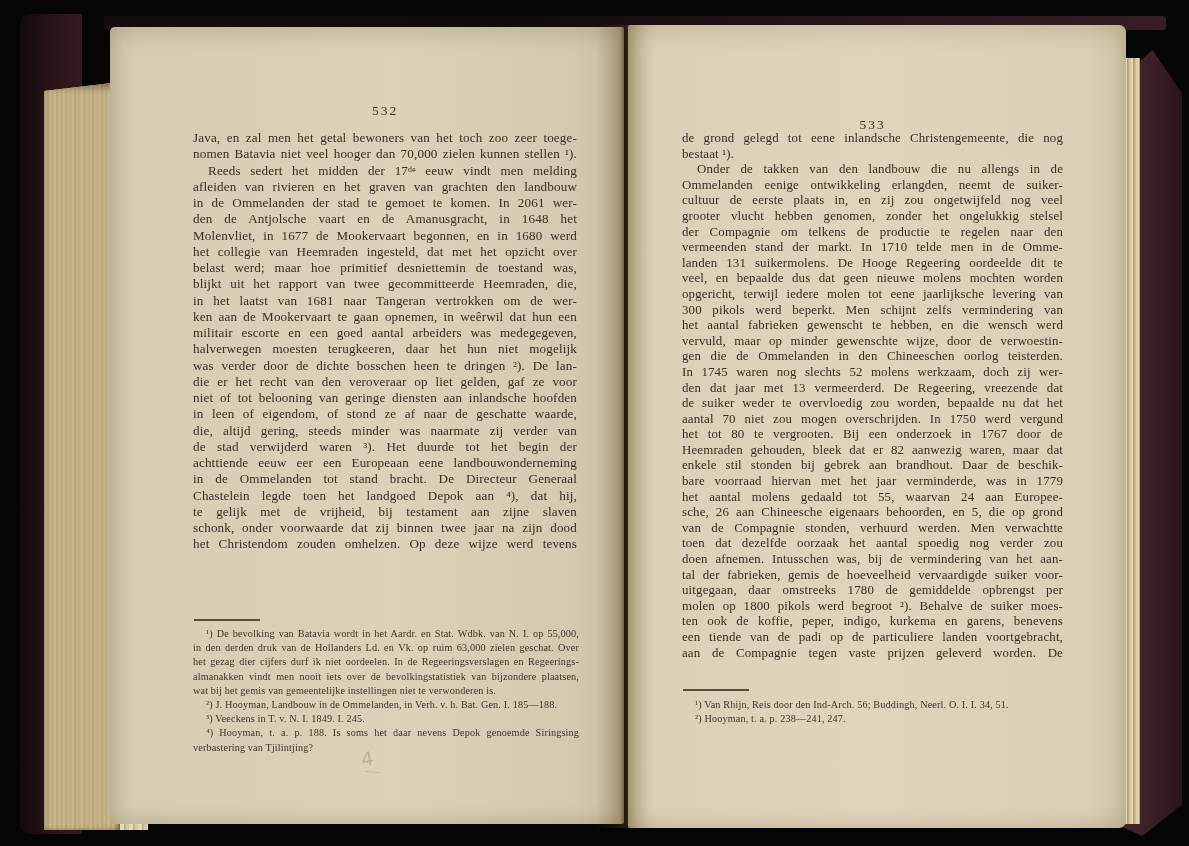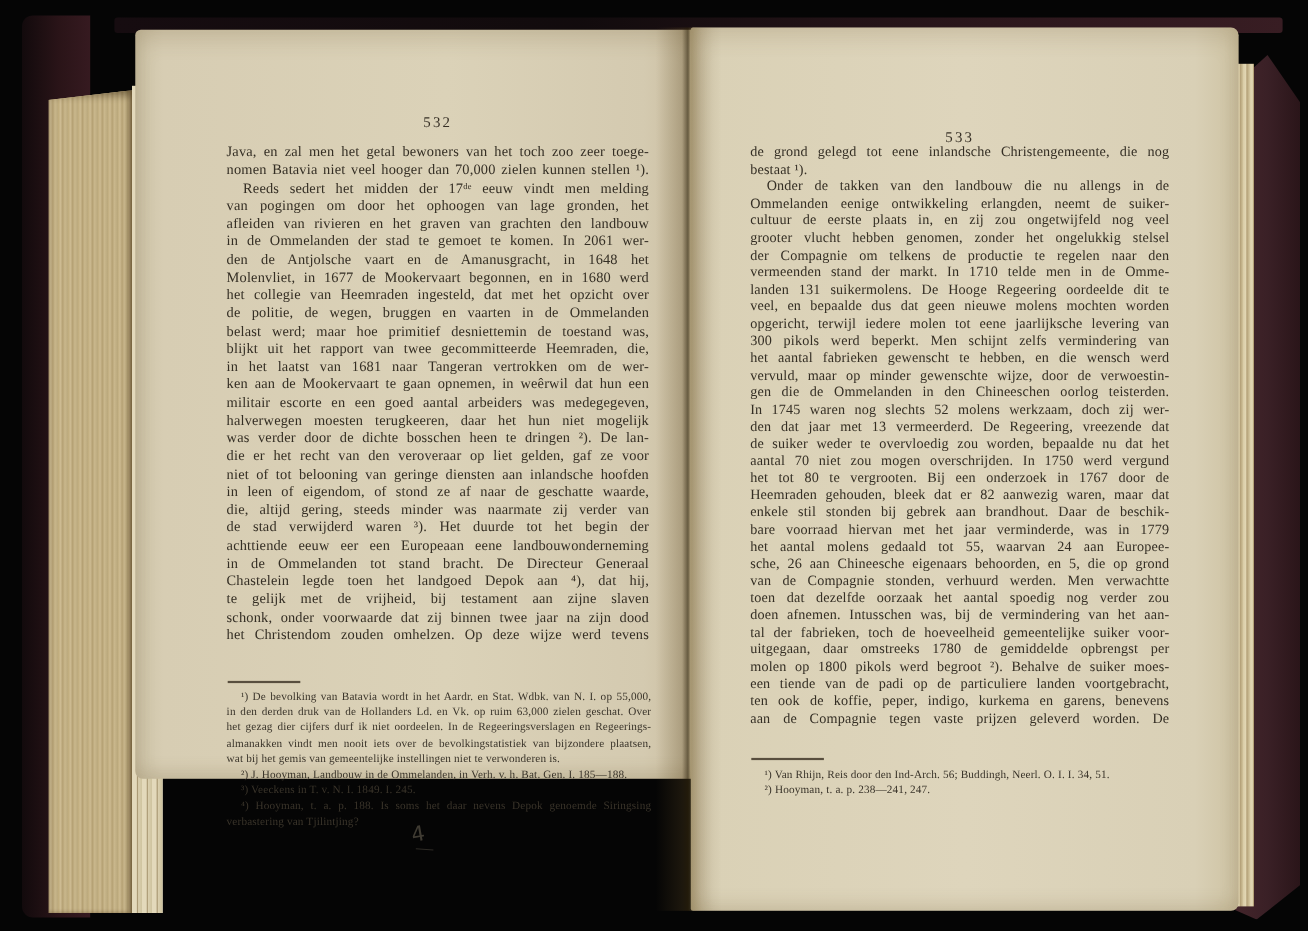--- a/index.html
+++ b/index.html
@@ -39,21 +39,21 @@
       #e3d9bb 0px,#e3d9bb 4px,#a2906a 4.8px,#d9cead 6px,#cfc4a0 9px);
   }
   .page-edges-right {
     position:absolute; left:1118px; top:58px; width:22px; height:766px;
     background:repeating-linear-gradient(90deg,
       #d9cca6 0px,#e2d7b4 2.5px,#b3a077 3.5px,#d2c49c 6px);
   }
   
   .page { position:absolute; color:#342e24; }
   .page-left {
-    left:123px; top:27px; width:514px; height:681px;
+    left:110px; top:27px; width:514px; height:797px;
     background:linear-gradient(90deg,#cdc3a7 0%,#d7cdb3 5%,#dbd2b8 55%,#d4cab0 90%,#c8bb9c 100%);
     border-radius:5px 2px 2px 7px;
     box-shadow:inset 0 10px 18px rgba(110,90,50,.18), inset 0 -8px 14px rgba(110,90,50,.15);
   }
   .page-right {
     left:628px; top:25px; width:498px; height:803px;
     background:linear-gradient(90deg,#c9bd9e 0%,#dad1b6 4%,#ded5bc 50%,#d9d0b6 92%,#cdc2a2 100%);
     border-radius:2px 7px 7px 2px;
     box-shadow:inset 0 10px 18px rgba(110,90,50,.16), inset 0 -8px 14px rgba(110,90,50,.14);
   }
@@ -106,27 +106,25 @@
   <div class="stack-left"></div>
   <div class="stack-left-light"></div>
   <div class="page-edges-right"></div>
 
   <div class="page page-left">
     <div class="page-num pn-left">532</div>
     <div class="body-col body-left">
         <div class="tline">Java, en zal men het getal bewoners van het toch zoo zeer toege-</div>
         <div class="tline">nomen Batavia niet veel hooger dan 70,000 zielen kunnen stellen ¹).</div>
         <div class="tline ind">Reeds sedert het midden der 17ᵈᵉ eeuw vindt men melding</div>
-        <div class="tline">van pogingen om door het ophoogen van lage gronden, het</div>
         <div class="tline">afleiden van rivieren en het graven van grachten den landbouw</div>
         <div class="tline">in de Ommelanden der stad te gemoet te komen. In 2061 wer-</div>
         <div class="tline">den de Antjolsche vaart en de Amanusgracht, in 1648 het</div>
         <div class="tline">Molenvliet, in 1677 de Mookervaart begonnen, en in 1680 werd</div>
         <div class="tline">het collegie van Heemraden ingesteld, dat met het opzicht over</div>
-        <div class="tline">de politie, de wegen, bruggen en vaarten in de Ommelanden</div>
         <div class="tline">belast werd; maar hoe primitief desniettemin de toestand was,</div>
         <div class="tline">blijkt uit het rapport van twee gecommitteerde Heemraden, die,</div>
         <div class="tline">in het laatst van 1681 naar Tangeran vertrokken om de wer-</div>
         <div class="tline">ken aan de Mookervaart te gaan opnemen, in weêrwil dat hun een</div>
         <div class="tline">militair escorte en een goed aantal arbeiders was medegegeven,</div>
         <div class="tline">halverwegen moesten terugkeeren, daar het hun niet mogelijk</div>
         <div class="tline">was verder door de dichte bosschen heen te dringen ²). De lan-</div>
         <div class="tline">die er het recht van den veroveraar op liet gelden, gaf ze voor</div>
         <div class="tline">niet of tot belooning van geringe diensten aan inlandsche hoofden</div>
         <div class="tline">in leen of eigendom, of stond ze af naar de geschatte waarde,</div>
@@ -178,25 +176,25 @@
         <div class="tline">aantal 70 niet zou mogen overschrijden. In 1750 werd vergund</div>
         <div class="tline">het tot 80 te vergrooten. Bij een onderzoek in 1767 door de</div>
         <div class="tline">Heemraden gehouden, bleek dat er 82 aanwezig waren, maar dat</div>
         <div class="tline">enkele stil stonden bij gebrek aan brandhout. Daar de beschik-</div>
         <div class="tline">bare voorraad hiervan met het jaar verminderde, was in 1779</div>
         <div class="tline">het aantal molens gedaald tot 55, waarvan 24 aan Europee-</div>
         <div class="tline">sche, 26 aan Chineesche eigenaars behoorden, en 5, die op grond</div>
         <div class="tline">van de Compagnie stonden, verhuurd werden. Men verwachtte</div>
         <div class="tline">toen dat dezelfde oorzaak het aantal spoedig nog verder zou</div>
         <div class="tline">doen afnemen. Intusschen was, bij de vermindering van het aan-</div>
-        <div class="tline">tal der fabrieken, toch de hoeveelheid gemeentelijke suiker voor-</div>
+        <div class="tline">tal der fabrieken, gemis de hoeveelheid vervaardigde suiker voor-</div>
         <div class="tline">uitgegaan, daar omstreeks 1780 de gemiddelde opbrengst per</div>
         <div class="tline">molen op 1800 pikols werd begroot ²). Behalve de suiker moes-</div>
+        <div class="tline">ten ook de koffie, peper, indigo, kurkema en garens, benevens</div>
         <div class="tline">een tiende van de padi op de particuliere landen voortgebracht,</div>
-        <div class="tline">ten ook de koffie, peper, indigo, kurkema en garens, benevens</div>
         <div class="tline">aan de Compagnie tegen vaste prijzen geleverd worden. De</div>
       </div>
     <div class="fn-rule rule-right"></div>
     <div class="fn-col fn-right">
         <div class="tline ind nj">¹) Van Rhijn, Reis door den Ind-Arch. 56; Buddingh, Neerl. O. I. I. 34, 51.</div>
         <div class="tline ind nj">²) Hooyman, t. a. p. 238—241, 247.</div>
       </div>
   </div>
 
   <div class="gutter"></div>

